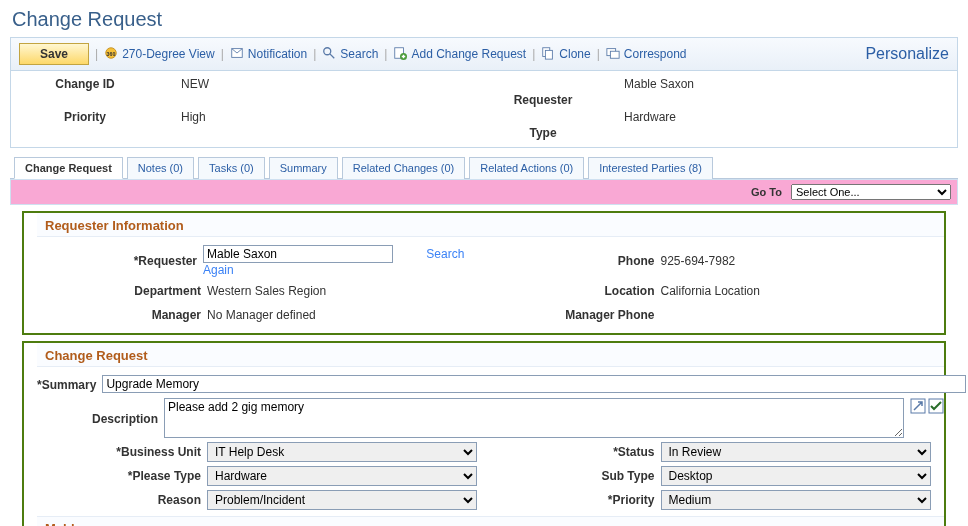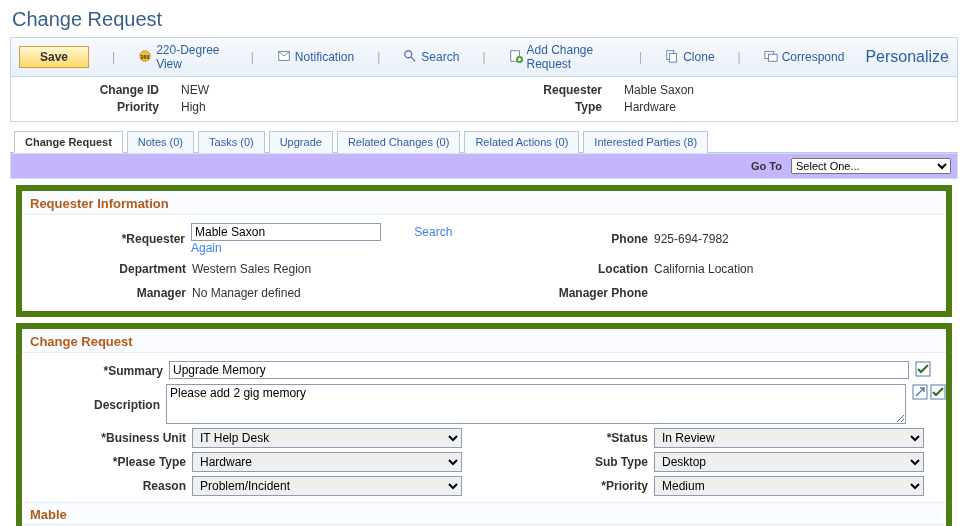--- a/index.html
+++ b/index.html
@@ -17,21 +17,21 @@
     padding: 8px 12px 6px;
     font-weight: normal;
   }
   .toolbar {
     background: linear-gradient(#f7fafe, #e9f0f8);
     border: 1px solid #c4d7e8;
     margin: 0 10px;
     padding: 5px 8px;
     display: flex;
     align-items: center;
-    gap: 21px;
+    gap: 4px;
   }
   .save-btn {
     background: linear-gradient(#fff7d1, #fdd869);
     border: 1px solid #c2a441;
     font-weight: bold;
     font-size: 12px;
     color: #333;
     padding: 3px 20px;
     cursor: pointer;
   }
@@ -62,28 +62,28 @@
   }
   .hf-row {
     display: flex;
   }
   .hf-col {
     width: 50%;
     display: flex;
   }
   .hf-label {
     width: 170px;
-    text-align: right;
+    text-align: center;
     font-weight: bold;
     color: #333;
     padding-right: 22px;
     line-height: 18px;
   }
   .hf-row:nth-child(2) .hf-label, .hf-row:nth-child(2) .hf-value { line-height: 16px; }
-  .hf-col2 .hf-label { width: 140px; }
+  .hf-col2 .hf-label { width: 140px; margin-top: 16px; }
   .hf-value {
     line-height: 18px;
   }
   .tabstrip {
     margin: 8px 10px 0;
     border-bottom: 1px solid #b8c9dc;
     display: flex;
     gap: 4px;
     padding-left: 4px;
   }
@@ -98,38 +98,39 @@
     position: relative;
     top: 1px;
   }
   .tab.active {
     color: #333;
     font-weight: bold;
     background: #fff;
     border-bottom: 1px solid #fff;
   }
   .goto-bar {
-    background: #c4b5fd;
+    background: #f9a8d4;
     border: 1px solid #cfe0f0;
     margin: 0 10px;
     padding: 4px 6px;
     text-align: right;
     font-size: 11px;
   }
   .goto-bar select {
     font-size: 11px;
     width: 160px;
   }
   .goto-bar .lbl {
     font-weight: bold;
     padding-right: 6px;
   }
   .section {
-    border: 6px solid #4d7c0f;
-    margin: 6px 16px;
+    border: 2px solid #4d7c0f;
+    margin: 6px 22px;
+    padding-left: 13px;
   }
   .section-title {
     color: #b15c1b;
     font-weight: bold;
     font-size: 13px;
     padding: 5px 8px 3px;
     border-bottom: 1px solid #e6edf6;
     background: #fafcff;
   }
   .section-body {
@@ -153,21 +154,21 @@
     border: 1px solid #8a9db5;
     padding: 1px 3px;
   }
   .fval .static { line-height: 20px; }
   .link-action {
     color: #3b82f6;
     margin-left: 30px;
     cursor: pointer;
   }
   .summary-wrap { display: flex; align-items: flex-start; gap: 6px; width: calc(100% - 20px); }
-  .summary-input { width: 740px; }
+  .summary-input { width: 864px; }
   .desc-textarea { width: 740px; height: 40px; resize: both; }
   .ck-icon svg { width: 16px; height: 16px; }
   .bu-select, .rtype-select, .reason-select, .status-select, .subtype-select, .prio-select, .units-select {
     width: 270px; height: 20px;
   }
   .duration-input { width: 270px; }
   .sub-section-title {
     color: #b15c1b;
     font-weight: bold;
     font-size: 13px;
@@ -191,21 +192,21 @@
   <button class="save-btn">Save</button>
   <span class="sep">|</span>
 
   <a class="toolbar-link">
     <span class="icon">
       <svg viewBox="0 0 16 16">
           <circle cx="8" cy="8" r="6" fill="#f5c038" stroke="#c28b1a"></circle>
           <text x="8" y="11" text-anchor="middle" font-size="6" fill="#333" font-weight="bold">360</text>
         </svg>
     </span>
-    <span>220-Degree View</span>
+    <span>270-Degree View</span>
   </a>
   <span class="sep">|</span>
 
   <a class="toolbar-link">
     <span class="icon">
       <svg viewBox="0 0 16 16">
           <rect x="2" y="3" width="12" height="10" fill="#fff" stroke="#5a7aa8"></rect>
           <path d="M2 3 L8 8 L14 3" fill="none" stroke="#5a7aa8"></path>
         </svg>
     </span>
@@ -280,21 +281,21 @@
       <div class="hf-label">Type</div>
       <div class="hf-value">Hardware</div>
     </div>
   </div>
 </div>
 
 <div class="tabstrip">
   <div class="tab active">Change Request</div>
   <div class="tab">Notes (0)</div>
   <div class="tab">Tasks (0)</div>
-  <div class="tab">Upgrade</div>
+  <div class="tab">Summary</div>
   <div class="tab">Related Changes (0)</div>
   <div class="tab">Related Actions (0)</div>
   <div class="tab">Interested Parties (8)</div>
 </div>
 
 <div class="goto-bar">
   <span class="lbl">Go To</span>
   <select>
     <option>Select One...</option>
   </select>

